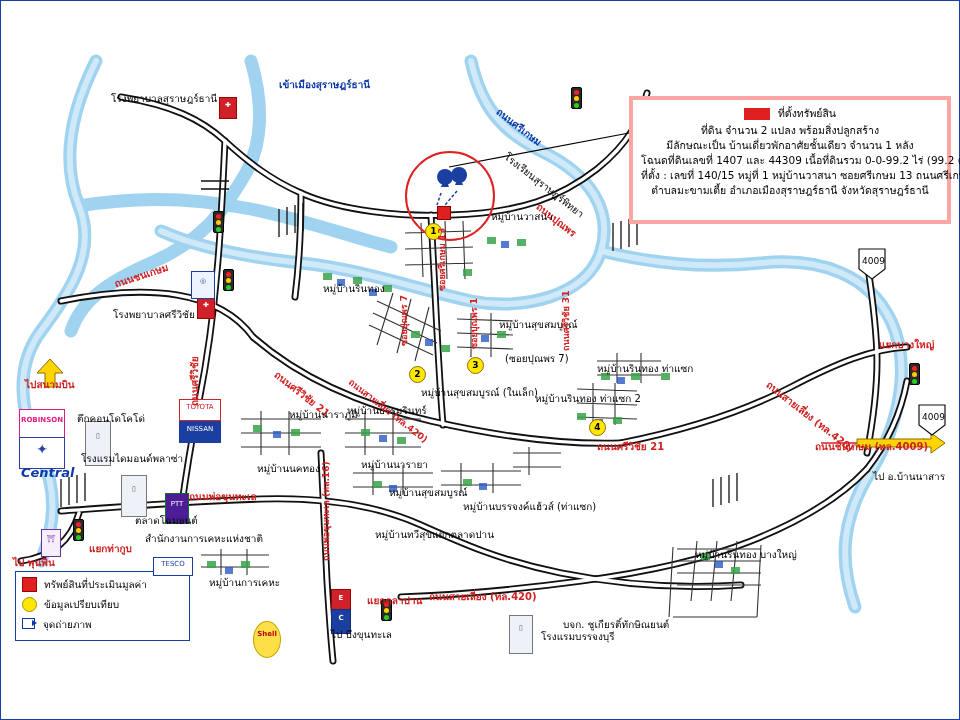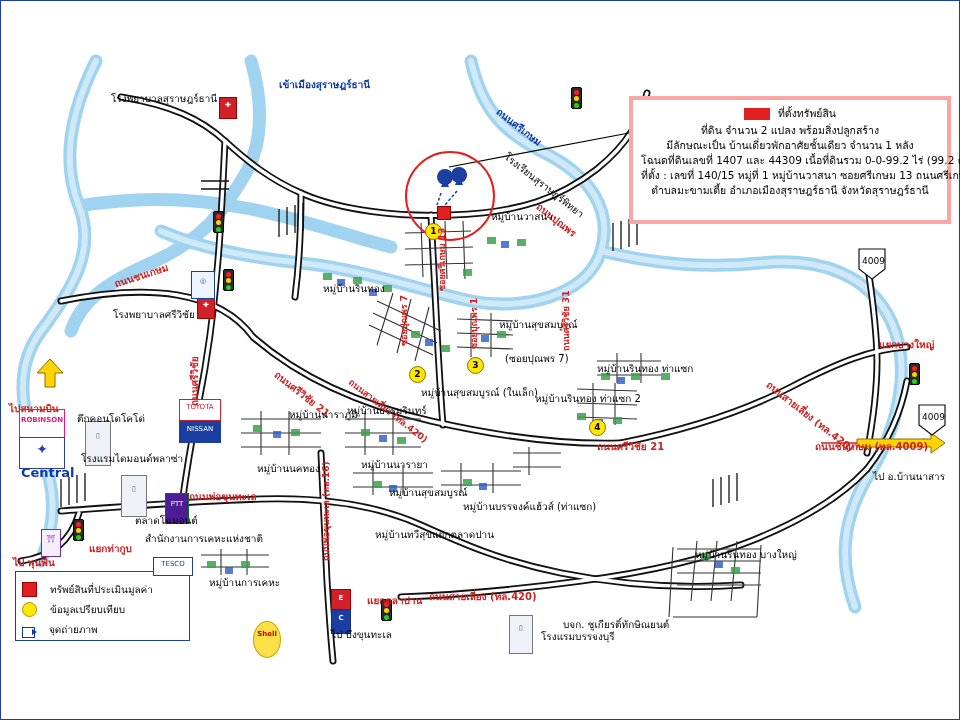--- a/index.html
+++ b/index.html
@@ -32,21 +32,21 @@
   }
   #infobox .row{font-size:10.5px;line-height:15px;color:#000;white-space:nowrap;}
   #infobox .hdr{display:flex;align-items:center;justify-content:center;gap:8px;margin-bottom:2px;}
   #infobox .swatch{width:26px;height:12px;background:#e02020;display:inline-block;}
 
   
   #legend{
     position:absolute;left:14px;top:570px;width:175px;height:70px;
     background:#fff;border:1px solid #1b3fa0;box-sizing:border-box;padding:5px 6px;
   }
-  #legend .lrow{display:flex;align-items:flex-end;gap:13px;height:20px;}
+  #legend .lrow{display:flex;align-items:flex-start;gap:7px;height:20px;}
   #legend .ltext{font-size:10px;color:#000;}
   .sq-red{width:13px;height:13px;background:#e02020;border:1px solid #900;}
   .ci-yel{width:13px;height:13px;border-radius:50%;background:#ffe800;border:1px solid #b09000;}
   .cam-ic{width:14px;height:11px;position:relative;}
   .cam-ic:before{content:"";position:absolute;left:0;top:1px;width:11px;height:9px;border:1.4px solid #0b39a8;}
   .cam-ic:after{content:"";position:absolute;left:10px;top:3px;border-left:5px solid #0b39a8;border-top:3px solid transparent;border-bottom:3px solid transparent;}
 
   
   .numbadge{
     position:absolute;width:15px;height:15px;border-radius:50%;
@@ -337,21 +337,21 @@
     <div class="lbl" style="left:596px;top:362px;">หมู่บ้านรินทอง ท่าแซก</div>
     <div class="lbl red rot-45" style="left:770px;top:378px;">ถนนสายเลี่ยง (ทล.420)</div>
     <div class="lbl red" style="left:878px;top:338px;">แยกบางใหญ่</div>
     <div class="lbl red" style="left:814px;top:440px;">ถนนชนเกษม (ทล.4009)</div>
     <div class="lbl" style="left:872px;top:470px;">ไป อ.บ้านนาสาร</div>
     <div class="lbl" style="left:112px;top:308px;">โรงพยาบาลศรีวิชัย</div>
     <div class="lbl red rot20" style="left:112px;top:278px;">ถนนชนเกษม</div>
     <div class="lbl red rot90" style="left:188px;top:405px;">ถนนศรีวิชัย</div>
     <div class="lbl red rot-45" style="left:278px;top:368px;">ถนนศรีวิชัย 21</div>
     <div class="lbl red" style="left:596px;top:440px;">ถนนศรีวิชัย 21</div>
-    <div class="lbl red" style="left:8px;top:378px;margin-top:24px;">ไปสนามบิน</div>
+    <div class="lbl red" style="left:24px;top:378px;">ไปสนามบิน</div>
     <div class="lbl" style="left:76px;top:412px;">ตึกคอนโดโคโด่</div>
     <div class="lbl" style="left:80px;top:452px;">โรงแรมไดมอนด์พลาซ่า</div>
     <div class="lbl" style="left:248px;top:408px;margin-left:40px;">หมู่บ้านนาราภูมิ</div>
     <div class="lbl" style="left:346px;top:404px;">หมู่บ้านธรรมรินทร์</div>
     <div class="lbl" style="left:360px;top:458px;">หมู่บ้านนารายา</div>
     <div class="lbl" style="left:256px;top:462px;">หมู่บ้านนคทอง</div>
     <div class="lbl" style="left:388px;top:486px;">หมู่บ้านสุขสมบูรณ์</div>
     <div class="lbl" style="left:462px;top:500px;">หมู่บ้านบรรจงค์แฮ้วส์ (ท่าแซก)</div>
     <div class="lbl" style="left:374px;top:528px;">หมู่บ้านทวีสุขแยกตลาดปาน</div>
     <div class="lbl" style="left:208px;top:576px;">หมู่บ้านการเคหะ</div>
@@ -363,18 +363,18 @@
     <div class="lbl red" style="left:12px;top:556px;">ไป พุนพิน</div>
     <div class="lbl red" style="left:366px;top:594px;">แยกตลาปาน</div>
     <div class="lbl red" style="left:428px;top:590px;">ถนนสายเลี่ยง (ทล.420)</div>
     <div class="lbl" style="left:330px;top:628px;">ไป บึงขุนทะเล</div>
     <div class="lbl" style="left:562px;top:590px;margin-top:28px;">บจก. ชูเกียรติ์ทักษิณยนต์</div>
     <div class="lbl" style="left:540px;top:630px;">โรงแรมบรรจงบุรี</div>
     <div class="lbl" style="left:694px;top:548px;">หมู่บ้านรินทอง บางใหญ่</div>
     <div class="lbl" style="left:420px;top:386px;">หมู่บ้านสุขสมบูรณ์ (ในเล็ก)</div>
     <div class="lbl" style="left:534px;top:392px;">หมู่บ้านรินทอง ท่าแซก 2</div>
     <div class="lbl red sm rot-45" style="left:352px;top:376px;">ถนนสายเลี่ยง (ทล.420)</div>
-    <div class="lbl blue" style="left:20px;top:466px;font-size:13px;">Central</div>
+    <div class="lbl blue" style="left:20px;top:466px;font-size:13px;font-style:italic;">Central</div>
     <div class="lbl sm" style="left:861px;top:255px;">4009</div>
     <div class="lbl sm" style="left:921px;top:411px;">4009</div>
   </div>
 
 </div>
 
 </body></html>

